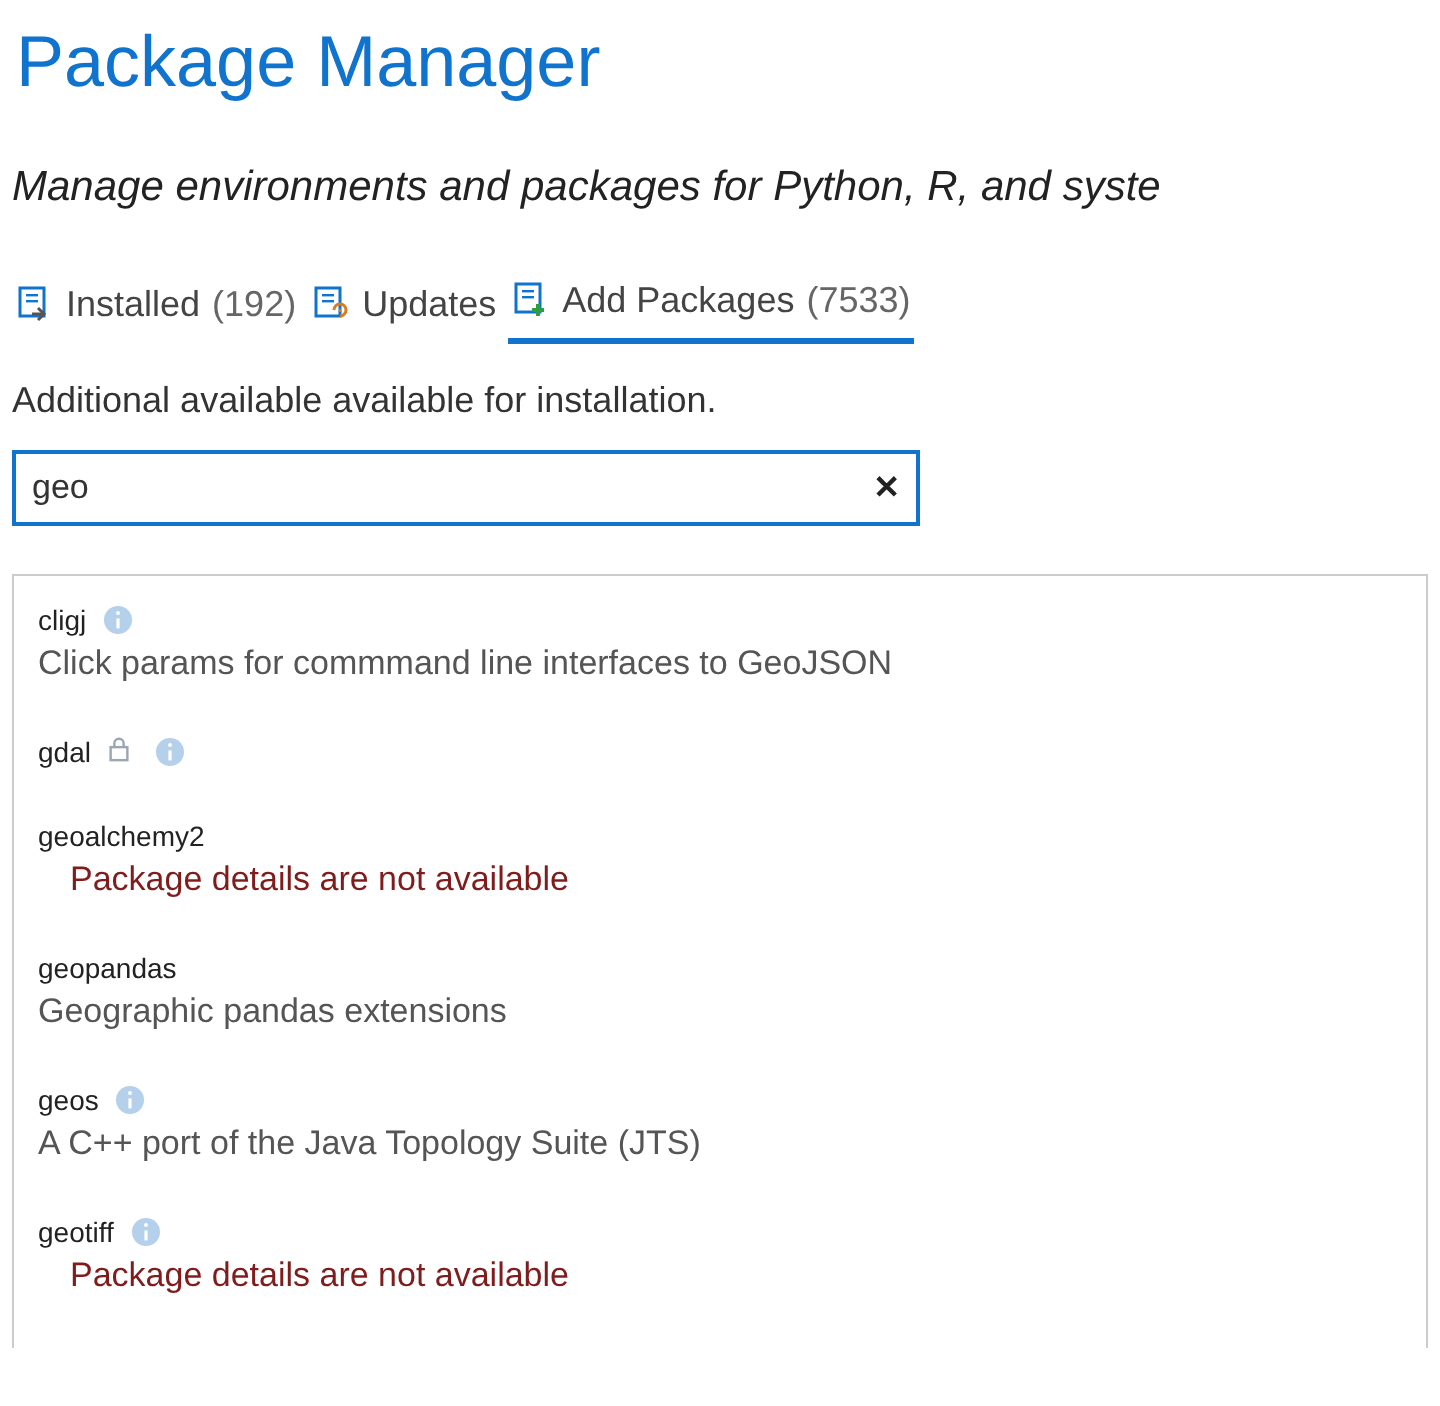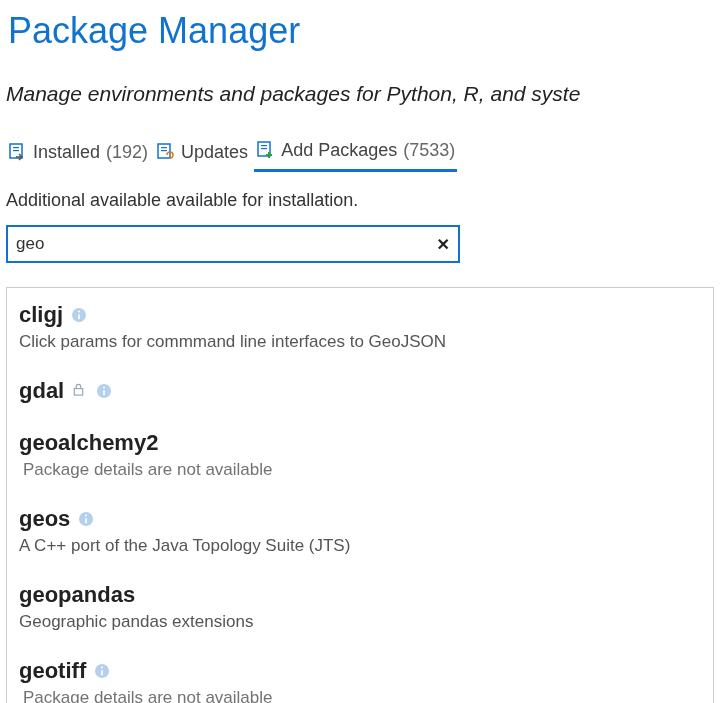--- a/index.html
+++ b/index.html
@@ -90,32 +90,32 @@
     .pkg {
       margin-bottom: 26px;
       cursor: pointer;
     }
     .pkg-head {
       display: flex;
       align-items: center;
       gap: 8px;
     }
     .pkg-name {
-      font-size: 22px;
-      font-weight: 700;
+      font-size: 14px;
+      font-weight: 400;
       color: #222;
     }
     .pkg-desc {
       font-size: 17px;
       color: #555;
       margin-top: 4px;
     }
     .pkg-desc.missing {
-      color: #737373;
-      margin-left: 4px;
+      color: #7f1d1d;
+      margin-left: 16px;
     }
     .meta-icon {
       display: inline-flex;
       width: 16px;
       height: 16px;
     }
     .info-icon-svg { width: 16px; height: 16px; }
     .lock-icon-svg { width: 13px; height: 13px; }
   </style>
 </head>
@@ -210,39 +210,39 @@
       </div>
     </div>
     <div class="pkg">
       <div class="pkg-head">
         <span class="pkg-name">geoalchemy2</span>
       </div>
       <div class="pkg-desc missing">Package details are not available</div>
     </div>
     <div class="pkg">
       <div class="pkg-head">
+        <span class="pkg-name">geopandas</span>
+      </div>
+      <div class="pkg-desc">Geographic pandas extensions</div>
+    </div>
+    <div class="pkg">
+      <div class="pkg-head">
         <span class="pkg-name">geos</span>
         <span class="meta-icon">
           <svg class="info-icon-svg" viewBox="0 0 16 16">
             <circle cx="8" cy="8" r="7" fill="#b4d0ea"></circle>
             <rect x="7.2" y="7.2" width="1.6" height="5" fill="#fff"></rect>
             <circle cx="8" cy="4.5" r="1" fill="#fff"></circle>
           </svg>
         </span>
       </div>
       <div class="pkg-desc">A C++ port of the Java Topology Suite (JTS)</div>
     </div>
     <div class="pkg">
       <div class="pkg-head">
-        <span class="pkg-name">geopandas</span>
-      </div>
-      <div class="pkg-desc">Geographic pandas extensions</div>
-    </div>
-    <div class="pkg">
-      <div class="pkg-head">
         <span class="pkg-name">geotiff</span>
         <span class="meta-icon">
           <svg class="info-icon-svg" viewBox="0 0 16 16">
             <circle cx="8" cy="8" r="7" fill="#b4d0ea"></circle>
             <rect x="7.2" y="7.2" width="1.6" height="5" fill="#fff"></rect>
             <circle cx="8" cy="4.5" r="1" fill="#fff"></circle>
           </svg>
         </span>
       </div>
       <div class="pkg-desc missing">Package details are not available</div>

